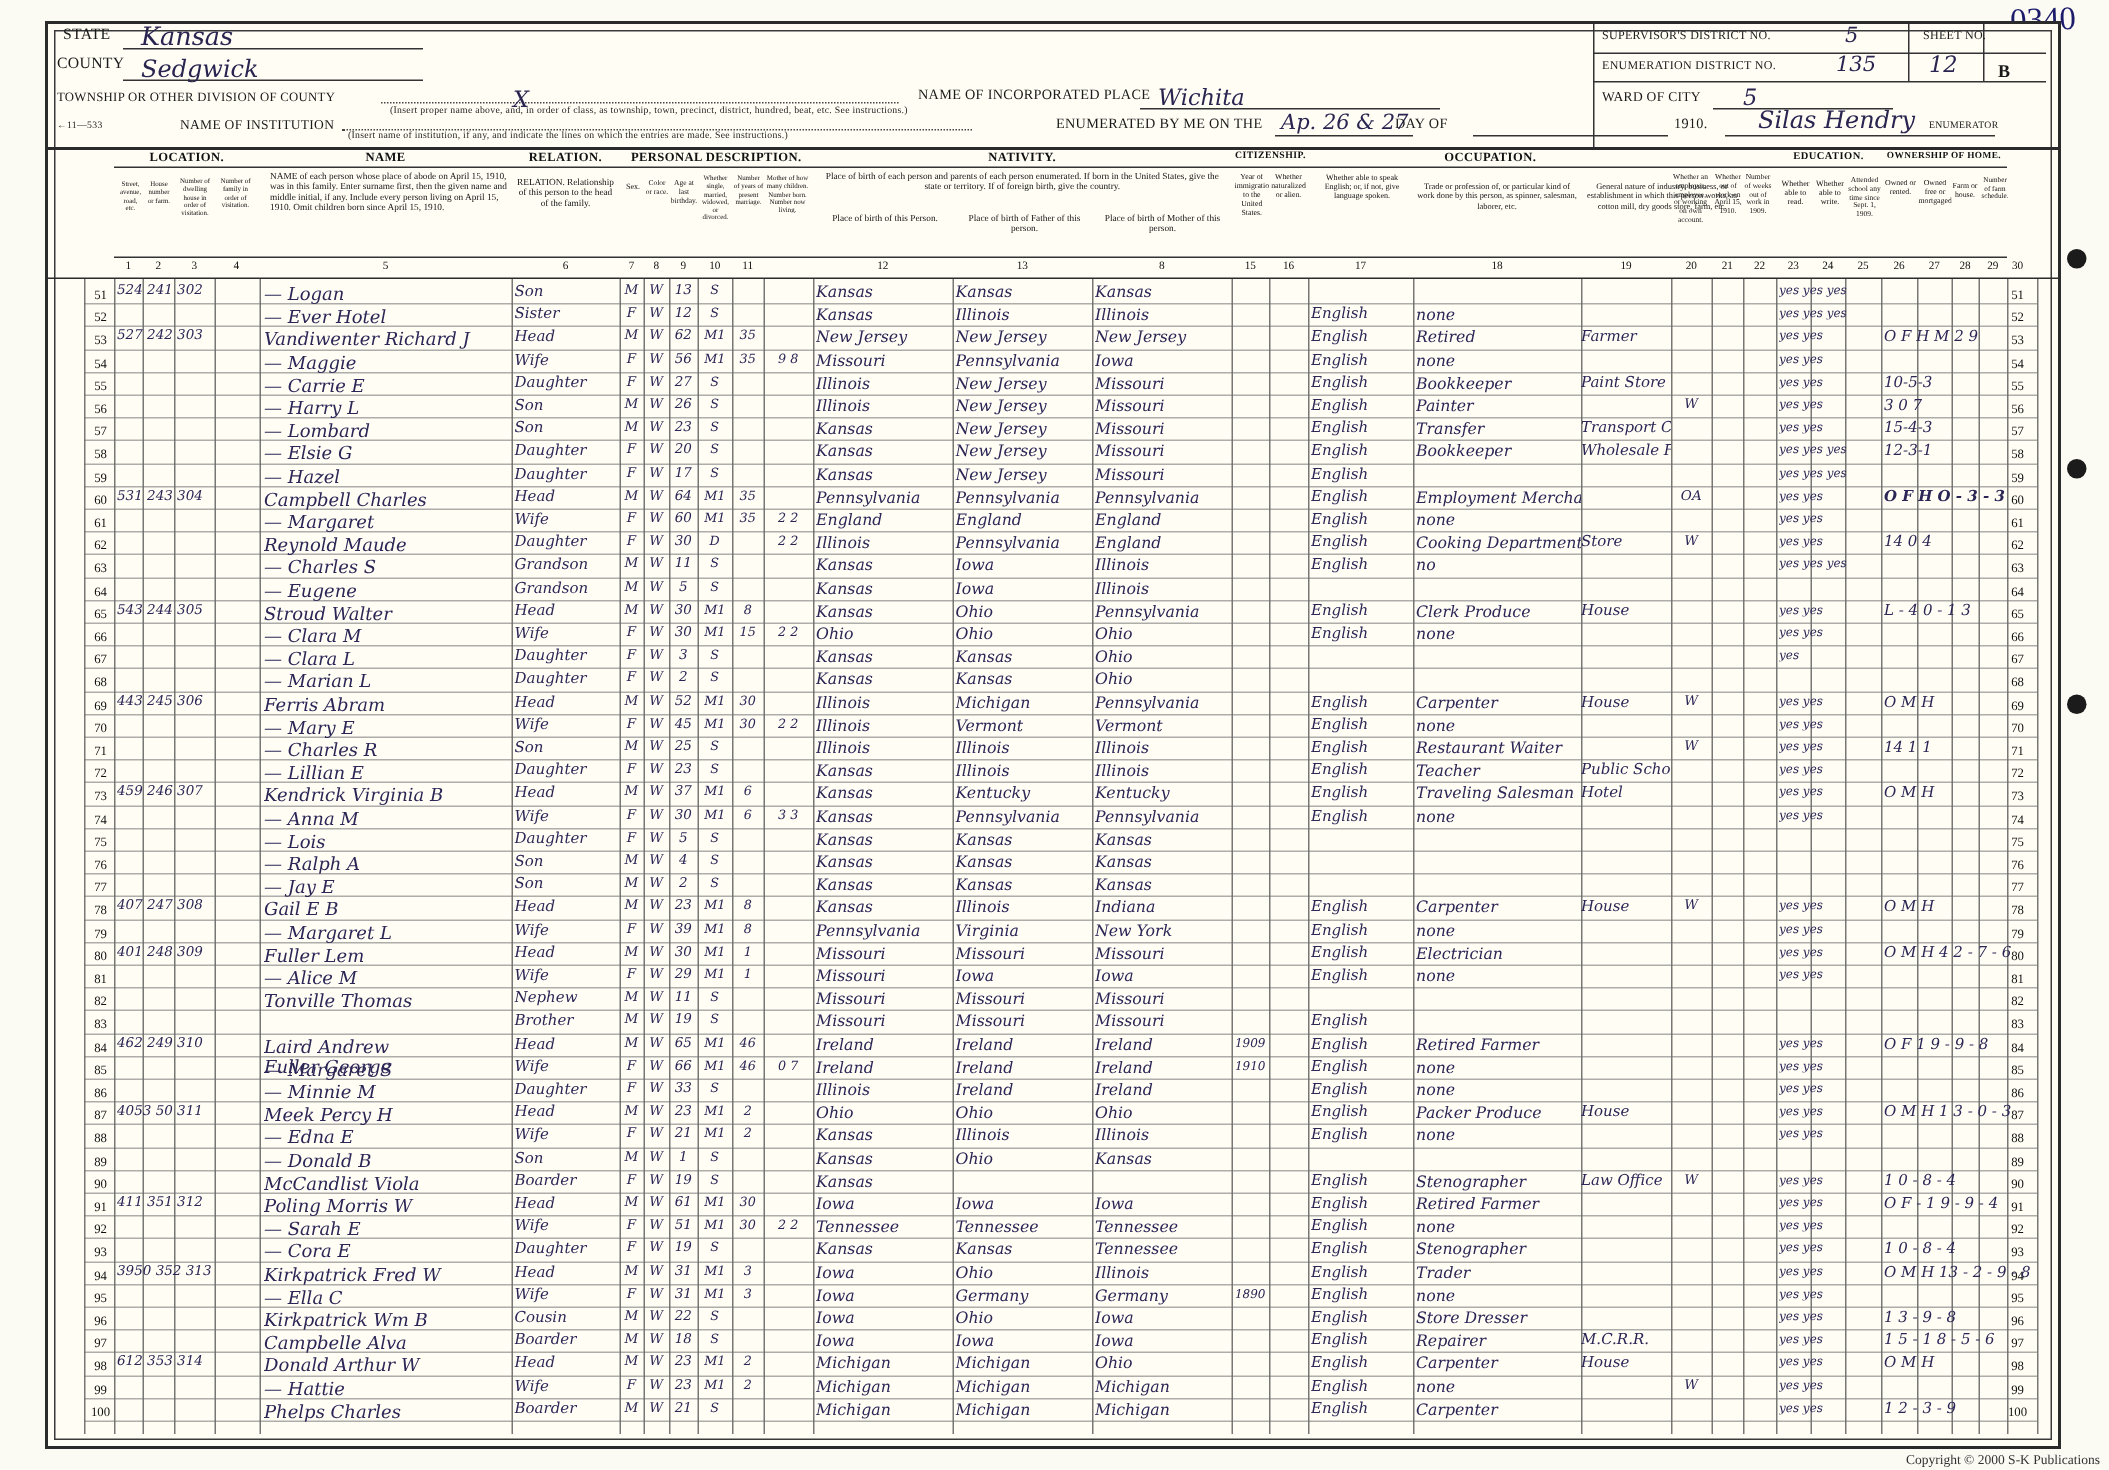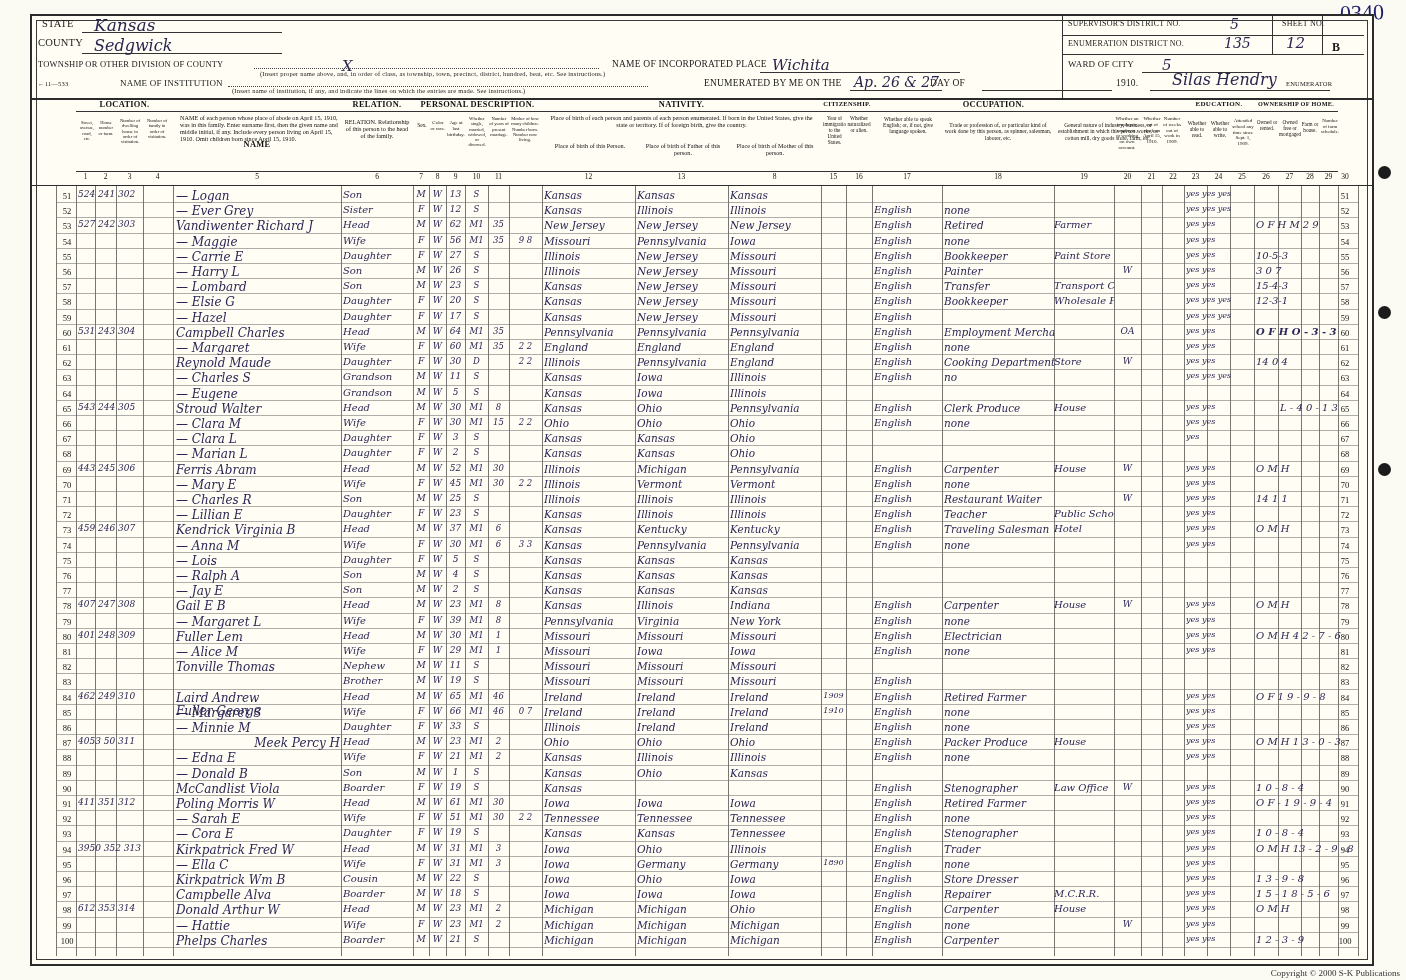--- a/index.html
+++ b/index.html
@@ -184,21 +184,21 @@
     <div class="lbl" style="left:1036px;top:43px;font-size:9px;">WARD OF CITY</div>
     <div class="solid" style="left:1110px;top:56px;width:120px;"></div>
     <div class="hw" style="left:1130px;top:40px;font-size:15px;">5</div>
 
     <div class="hline" style="left:0;top:82px;width:100%;background:#2b2b2b;height:2px;"></div>
   </div>
 
   <div class="colhdr">
 
     <div class="chtitle" style="left:44px;top:2px;width:97px;">LOCATION.</div>
-    <div class="chtitle" style="left:141px;top:2px;width:168px;margin-top:40px;">NAME</div>
+    <div class="chtitle" style="left:141px;top:2px;width:168px;">NAME</div>
     <div class="chtitle" style="left:309px;top:2px;width:72px;">RELATION.</div>
     <div class="chtitle" style="left:381px;top:2px;width:129px;">PERSONAL DESCRIPTION.</div>
     <div class="chtitle" style="left:510px;top:2px;width:279px;">NATIVITY.</div>
     <div class="chtitle" style="left:789px;top:2px;width:52px;font-size:6.5px;">CITIZENSHIP.</div>
     <div class="chtitle" style="left:841px;top:2px;width:241px;">OCCUPATION.</div>
     <div class="chtitle" style="left:1152px;top:2px;width:70px;font-size:7px;">EDUCATION.</div>
     <div class="chtitle" style="left:1222px;top:2px;width:84px;font-size:6.2px;">OWNERSHIP OF HOME.</div>
 
     <div class="hline" style="left:44px;top:13px;width:1262px;"></div>
 
@@ -316,21 +316,21 @@
           <div class="cellhw xs ctr" style="left: 397px; width: 17px; top: 3px; font-size: 9px;">W</div>
           <div class="cellhw xs ctr" style="left: 414px; width: 19px; top: 3px; font-size: 9px;">13</div>
           <div class="cellhw xs ctr" style="left: 433px; width: 23px; top: 3px; font-size: 8.5px;">S</div>
           <div class="cellhw sm" style="left: 512px; width: 90px; top: 3px; font-size: 10.5px;">Kansas</div>
           <div class="cellhw sm" style="left: 605px; width: 90px; top: 3px; font-size: 10.5px;">Kansas</div>
           <div class="cellhw sm" style="left: 698px; width: 90px; top: 3px; font-size: 10.5px;">Kansas</div>
           <div class="cellhw xs" style="left: 1154px; width: 66px; top: 3px; font-size: 8px;">yes yes yes</div>
           <div class="rowline" style="left: 24px; width: 1302px; top: 31.4px;"></div>
           <div class="rn" style="left: 24px; top: 20.2px;">52</div>
           <div class="rn" style="left: 1302px; top: 20.2px;">52</div>
-          <div class="cellhw " style="left: 144px; width: 164px; top: 18.2px; font-size: 12px;">— Ever Grey</div>
+          <div class="cellhw " style="left: 144px; width: 164px; top: 18.2px; font-size: 12px;">— Ever Hotel</div>
           <div class="cellhw sm" style="left: 311px; width: 68px; top: 18.2px; font-size: 10px;">Sister</div>
           <div class="cellhw xs ctr" style="left: 381px; width: 16px; top: 18.2px; font-size: 9px;">F</div>
           <div class="cellhw xs ctr" style="left: 397px; width: 17px; top: 18.2px; font-size: 9px;">W</div>
           <div class="cellhw xs ctr" style="left: 414px; width: 19px; top: 18.2px; font-size: 9px;">12</div>
           <div class="cellhw xs ctr" style="left: 433px; width: 23px; top: 18.2px; font-size: 8.5px;">S</div>
           <div class="cellhw sm" style="left: 512px; width: 90px; top: 18.2px; font-size: 10.5px;">Kansas</div>
           <div class="cellhw sm" style="left: 605px; width: 90px; top: 18.2px; font-size: 10.5px;">Illinois</div>
           <div class="cellhw sm" style="left: 698px; width: 90px; top: 18.2px; font-size: 10.5px;">Illinois</div>
           <div class="cellhw sm" style="left: 842px; width: 68px; top: 18.2px; font-size: 10px;">English</div>
           <div class="cellhw sm" style="left: 912px; width: 110px; top: 18.2px; font-size: 10.5px;">none</div>
@@ -546,21 +546,21 @@
           <div class="cellhw xs ctr" style="left: 414px; width: 19px; top: 215.8px; font-size: 9px;">30</div>
           <div class="cellhw xs ctr" style="left: 433px; width: 23px; top: 215.8px; font-size: 8.5px;">M1</div>
           <div class="cellhw xs ctr" style="left: 456px; width: 21px; top: 215.8px; font-size: 8.5px;">8</div>
           <div class="cellhw sm" style="left: 512px; width: 90px; top: 215.8px; font-size: 10.5px;">Kansas</div>
           <div class="cellhw sm" style="left: 605px; width: 90px; top: 215.8px; font-size: 10.5px;">Ohio</div>
           <div class="cellhw sm" style="left: 698px; width: 90px; top: 215.8px; font-size: 10.5px;">Pennsylvania</div>
           <div class="cellhw sm" style="left: 842px; width: 68px; top: 215.8px; font-size: 10px;">English</div>
           <div class="cellhw sm" style="left: 912px; width: 110px; top: 215.8px; font-size: 10.5px;">Clerk Produce</div>
           <div class="cellhw sm" style="left: 1022px; width: 60px; top: 215.8px; font-size: 10px;">House</div>
           <div class="cellhw xs" style="left: 1154px; width: 66px; top: 215.8px; font-size: 8px;">yes yes</div>
-          <div class="cellhw sm" style="left: 1224px; width: 110px; top: 215.8px; font-size: 10px; padding-left: 24px;">L - 4 0 - 1 3</div>
+          <div class="cellhw sm" style="left: 1224px; width: 110px; top: 215.8px; font-size: 10px;">L - 4 0 - 1 3</div>
           <div class="rowline" style="left: 24px; width: 1302px; top: 244.2px;"></div>
           <div class="rn" style="left: 24px; top: 233px;">66</div>
           <div class="rn" style="left: 1302px; top: 233px;">66</div>
           <div class="cellhw " style="left: 144px; width: 164px; top: 231px; font-size: 12px;">— Clara M</div>
           <div class="cellhw sm" style="left: 311px; width: 68px; top: 231px; font-size: 10px;">Wife</div>
           <div class="cellhw xs ctr" style="left: 381px; width: 16px; top: 231px; font-size: 9px;">F</div>
           <div class="cellhw xs ctr" style="left: 397px; width: 17px; top: 231px; font-size: 9px;">W</div>
           <div class="cellhw xs ctr" style="left: 414px; width: 19px; top: 231px; font-size: 9px;">30</div>
           <div class="cellhw xs ctr" style="left: 433px; width: 23px; top: 231px; font-size: 8.5px;">M1</div>
           <div class="cellhw xs ctr" style="left: 456px; width: 21px; top: 231px; font-size: 8.5px;">15</div>
@@ -882,21 +882,21 @@
           <div class="cellhw sm" style="left: 512px; width: 90px; top: 535px; font-size: 10.5px;">Illinois</div>
           <div class="cellhw sm" style="left: 605px; width: 90px; top: 535px; font-size: 10.5px;">Ireland</div>
           <div class="cellhw sm" style="left: 698px; width: 90px; top: 535px; font-size: 10.5px;">Ireland</div>
           <div class="cellhw sm" style="left: 842px; width: 68px; top: 535px; font-size: 10px;">English</div>
           <div class="cellhw sm" style="left: 912px; width: 110px; top: 535px; font-size: 10.5px;">none</div>
           <div class="cellhw xs" style="left: 1154px; width: 66px; top: 535px; font-size: 8px;">yes yes</div>
           <div class="rowline" style="left: 24px; width: 1302px; top: 563.4px;"></div>
           <div class="rn" style="left: 24px; top: 552.2px;">87</div>
           <div class="rn" style="left: 1302px; top: 552.2px;">87</div>
           <div class="cellhw sm" style="left: 46px; width: 94px; top: 550.2px; font-size: 9px;">4053 50 311</div>
-          <div class="cellhw " style="left: 144px; width: 164px; top: 550.2px; font-size: 12px; text-align: right;">Meek Percy H</div>
+          <div class="cellhw " style="left: 144px; width: 164px; top: 550.2px; font-size: 12px;">Meek Percy H</div>
           <div class="cellhw sm" style="left: 311px; width: 68px; top: 550.2px; font-size: 10px;">Head</div>
           <div class="cellhw xs ctr" style="left: 381px; width: 16px; top: 550.2px; font-size: 9px;">M</div>
           <div class="cellhw xs ctr" style="left: 397px; width: 17px; top: 550.2px; font-size: 9px;">W</div>
           <div class="cellhw xs ctr" style="left: 414px; width: 19px; top: 550.2px; font-size: 9px;">23</div>
           <div class="cellhw xs ctr" style="left: 433px; width: 23px; top: 550.2px; font-size: 8.5px;">M1</div>
           <div class="cellhw xs ctr" style="left: 456px; width: 21px; top: 550.2px; font-size: 8.5px;">2</div>
           <div class="cellhw sm" style="left: 512px; width: 90px; top: 550.2px; font-size: 10.5px;">Ohio</div>
           <div class="cellhw sm" style="left: 605px; width: 90px; top: 550.2px; font-size: 10.5px;">Ohio</div>
           <div class="cellhw sm" style="left: 698px; width: 90px; top: 550.2px; font-size: 10.5px;">Ohio</div>
           <div class="cellhw sm" style="left: 842px; width: 68px; top: 550.2px; font-size: 10px;">English</div>

